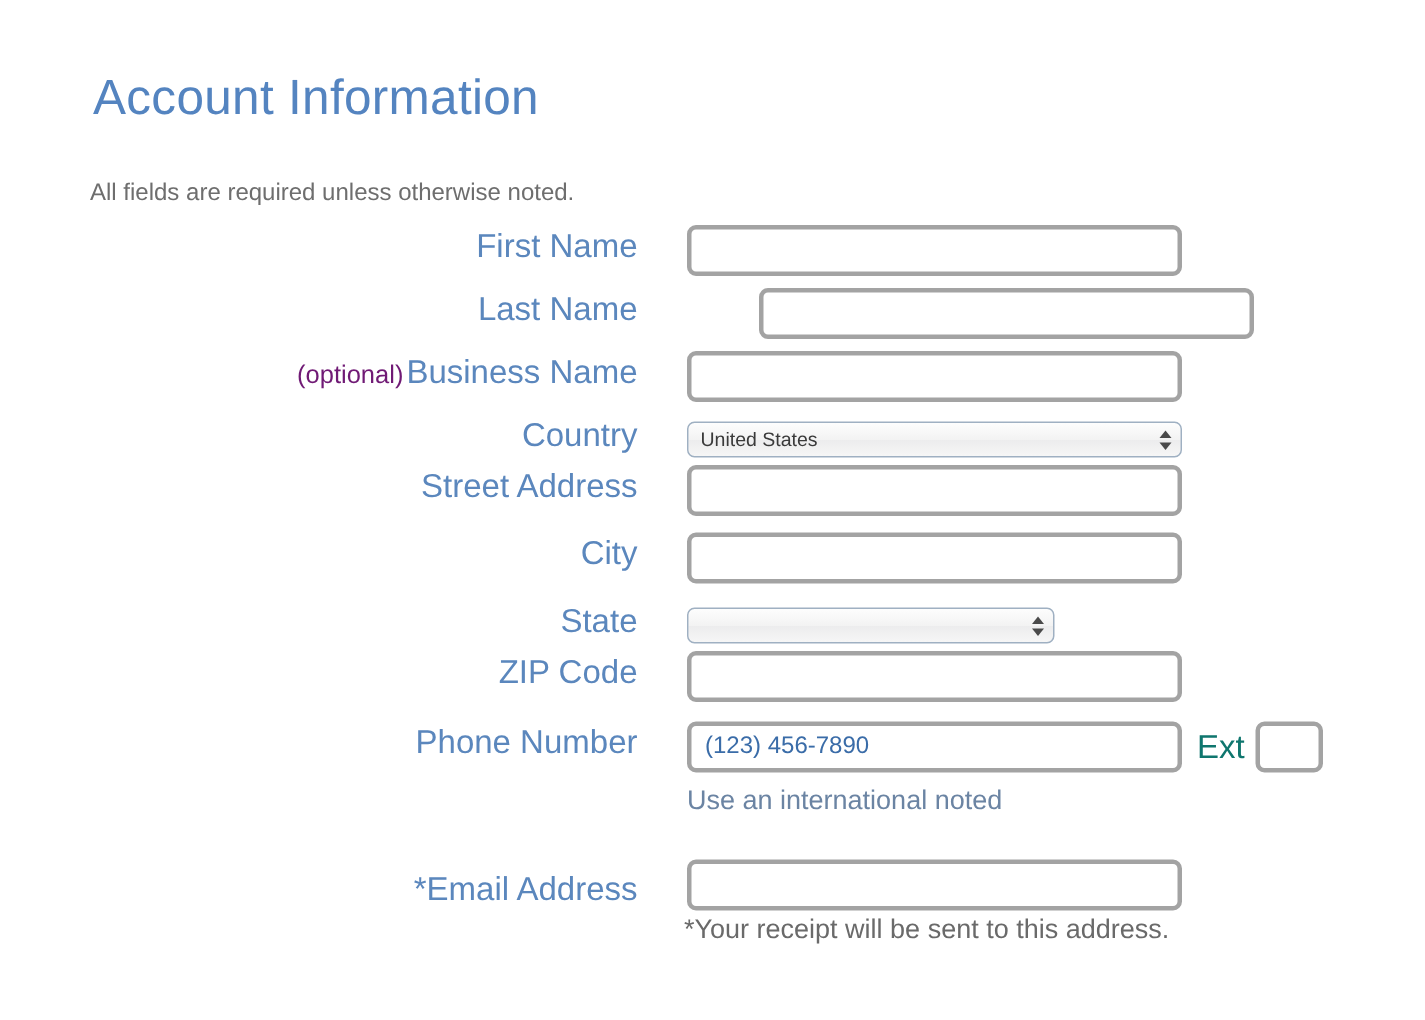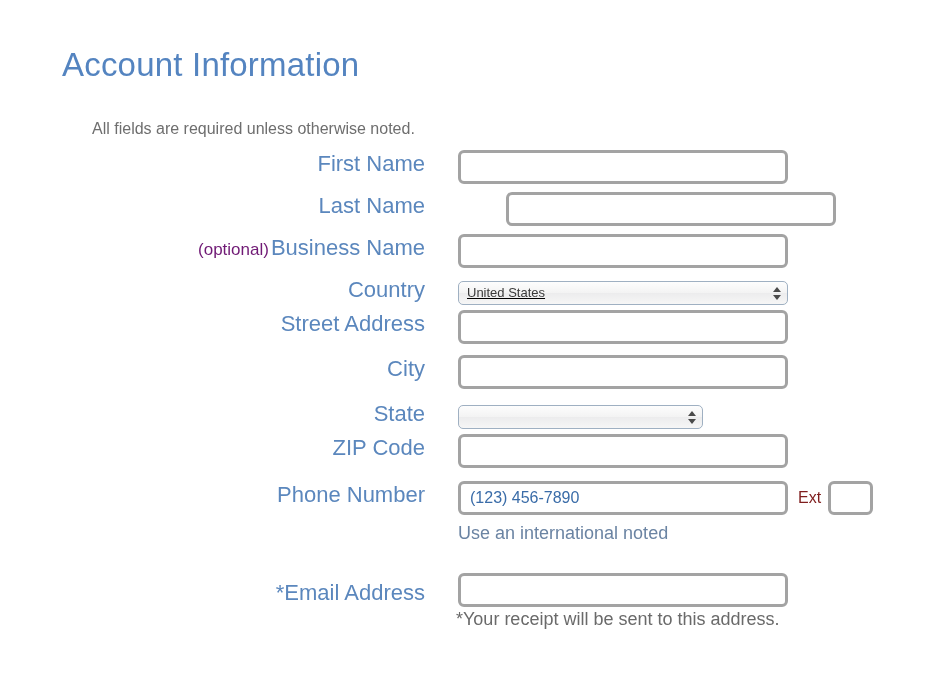--- a/index.html
+++ b/index.html
@@ -37,21 +37,20 @@
     margin: 0;
   }
 
   .subtitle {
     position: absolute;
     left: 60px;
     top: 118px;
     font-size: 16px;
     color: #6e6e6e;
     line-height: 22px;
-    margin-left: 32px;
   }
 
   
   .form {
     position: absolute;
     left: 0;
     top: 150px;
     width: 950px;
   }
 
@@ -209,21 +208,21 @@
       </div>
       <div class="field-cell">
         <input class="txt" type="text" placeholder="" style="">
       </div>
     </div>
 
     <div class="row" style="height:34px;">
       <div class="label-cell">
         <span>Country</span>
       </div>
-      <div class="field-cell" style="align-items:center;height:34px;text-decoration:underline;">
+      <div class="field-cell" style="align-items:center;height:34px;">
         <div class="sel country">
           <span>United States</span>
           <span class="sel-arrows">
             <span class="arrow-up"></span>
             <span class="arrow-down"></span>
           </span>
         </div>
       </div>
     </div>
 
@@ -267,21 +266,21 @@
         <input class="txt" type="text" placeholder="" style="">
       </div>
     </div>
 
     <div class="row" style="height:40px;">
       <div class="label-cell">
         <span>Phone Number</span>
       </div>
       <div class="field-cell">
         <input class="txt phone" type="text" placeholder="(123) 456-7890" style="">
-        <span style="font-size:16px;color:#7f1d1d;margin:0 7px 0 10px;white-space:nowrap;">Ext</span>
+        <span style="font-size:22px;color:#0f766e;margin:0 7px 0 10px;white-space:nowrap;">Ext</span>
         <input class="txt ext" type="text" style="">
       </div>
     </div>
 
     <div class="row" style="height:42px;">
       <div class="label-cell">
         <span class="spacer"></span>
       </div>
       <div class="field-cell">
         <a class="helper-link" style="position:static;left:auto;">Use an international noted</a>

